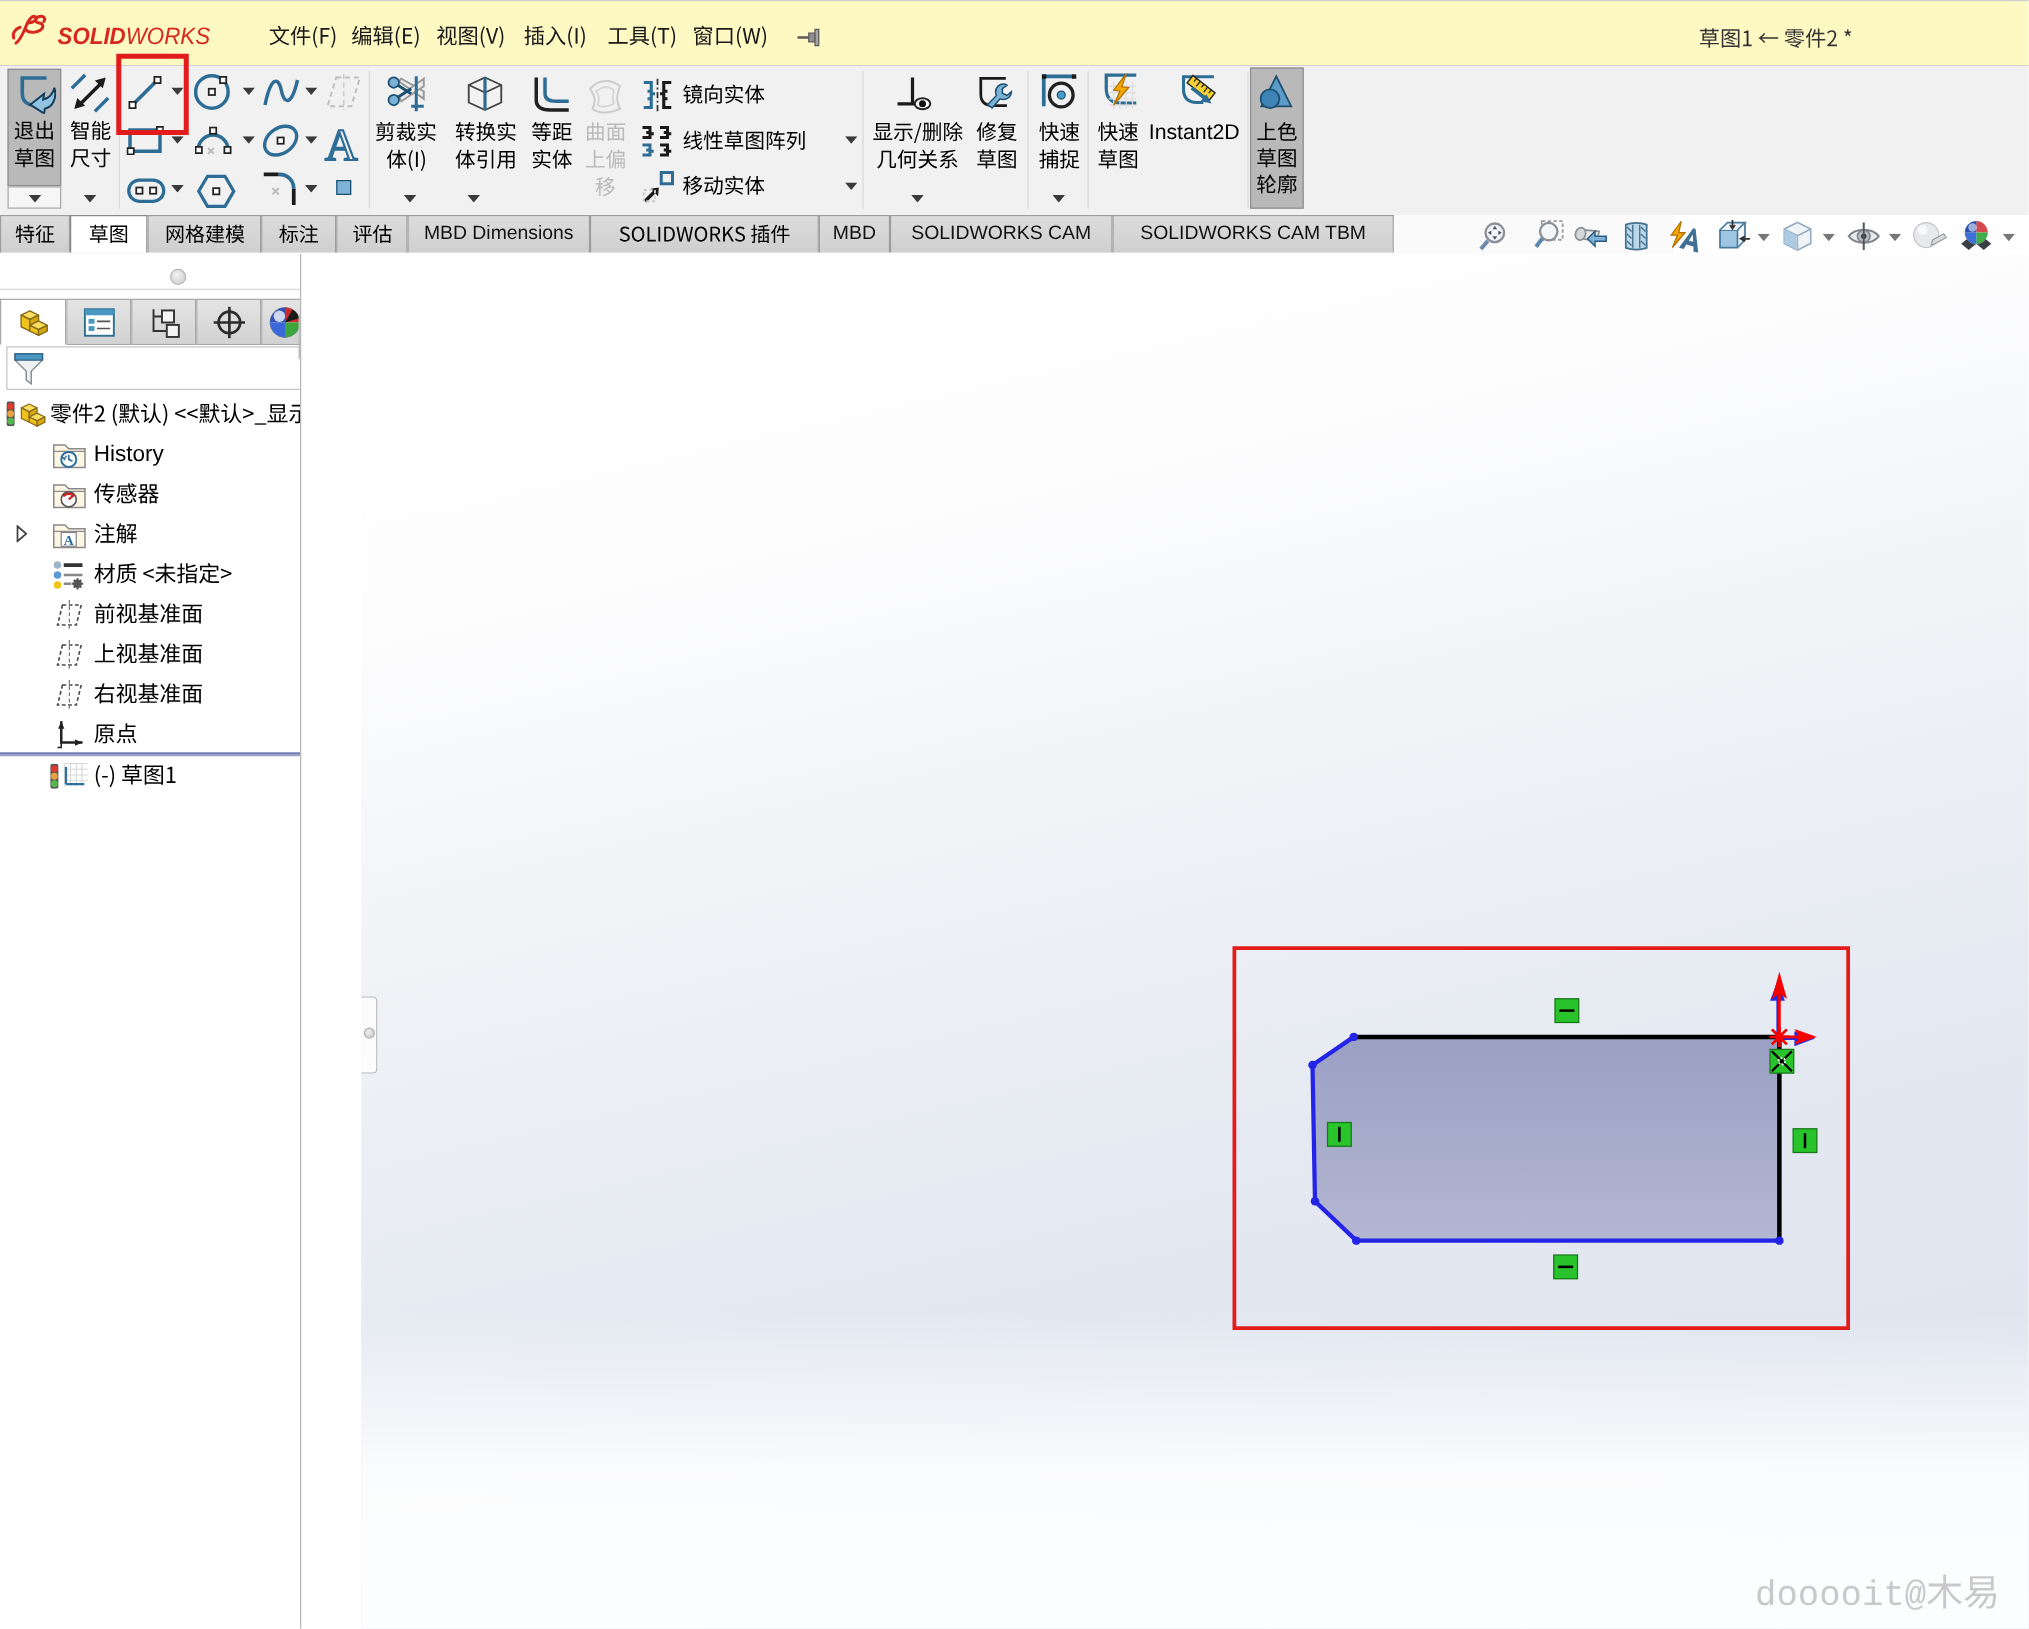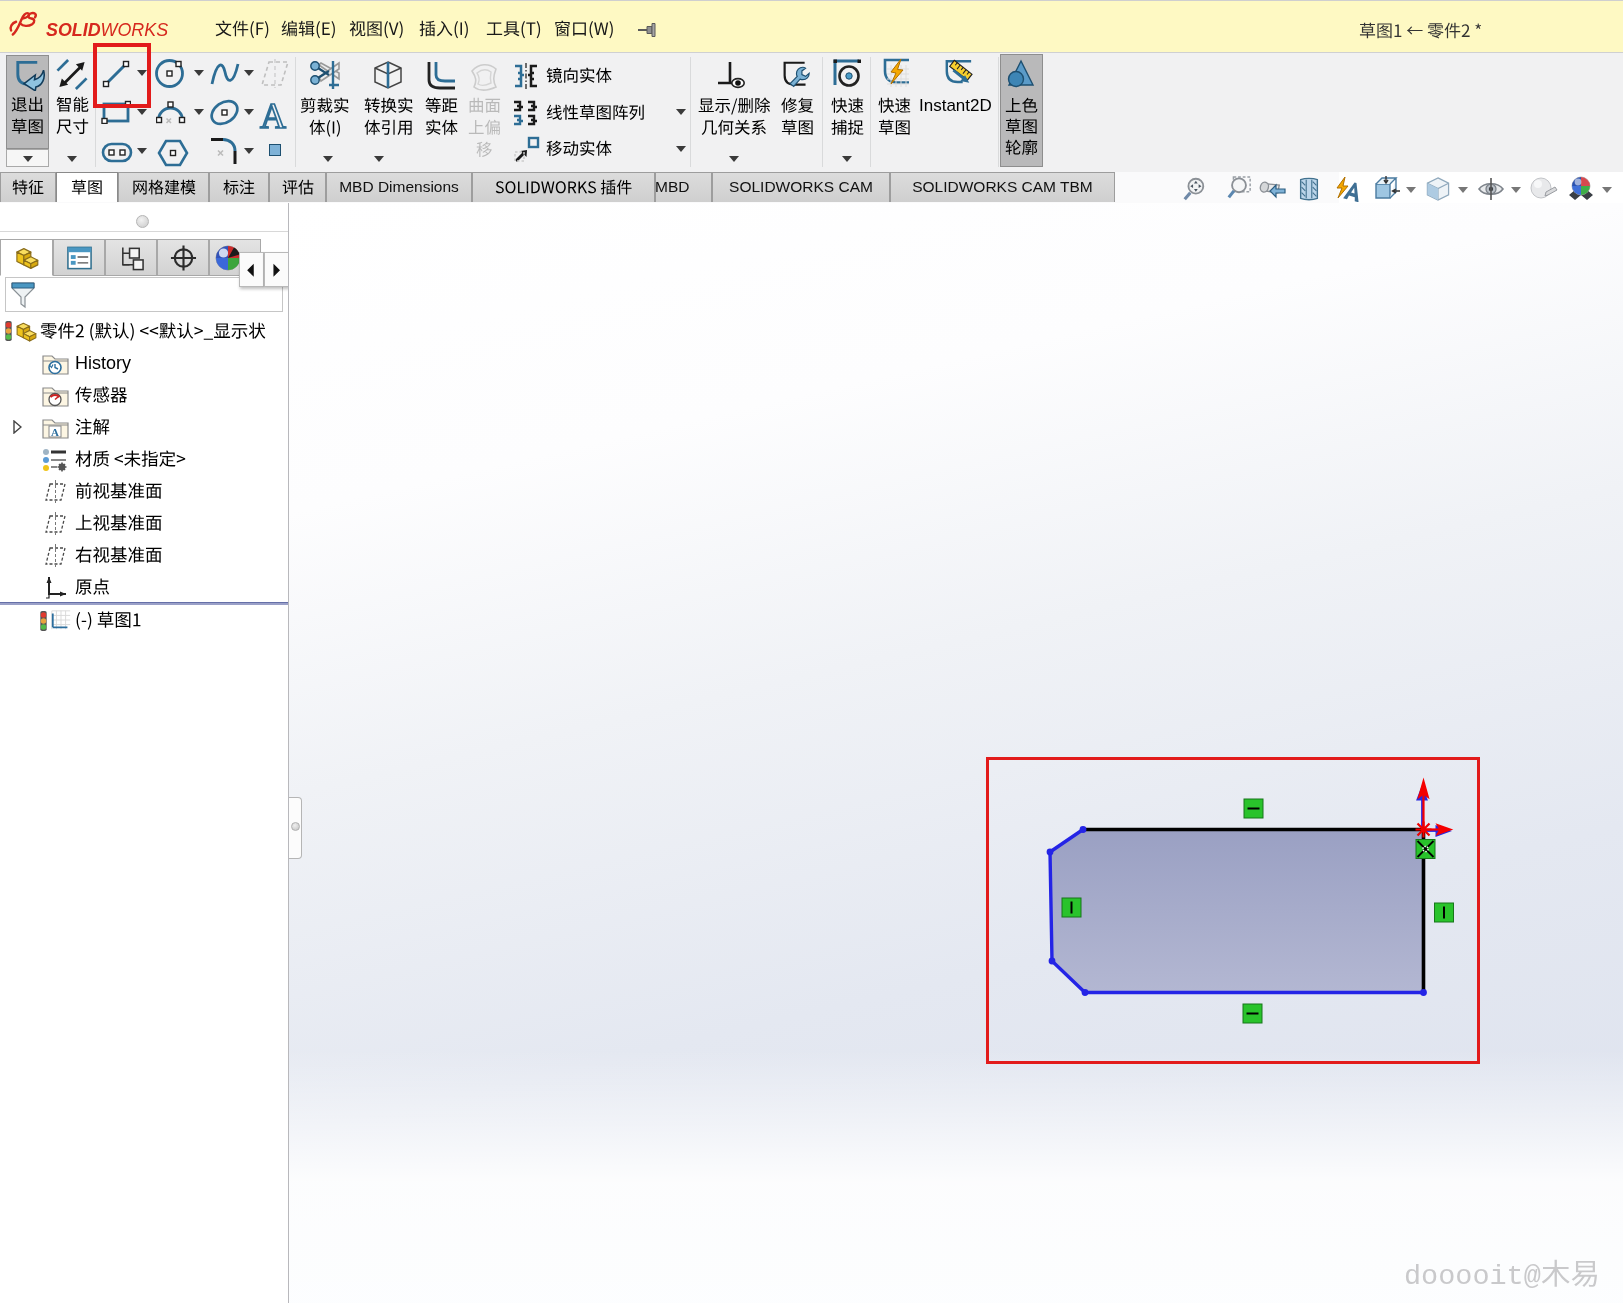--- a/index.html
+++ b/index.html
@@ -2,21 +2,21 @@
 <html><head><meta charset="utf-8"><style>
 *{margin:0;padding:0;box-sizing:border-box}
 body{width:1623px;height:1303px;position:relative;overflow:hidden;
  font-family:"Liberation Sans",sans-serif;background:#fff}
 .abs{position:absolute}
 .ct{display:block}
 #menubar{left:0;top:0;width:1623px;height:53px;background:#fef9c3;border-top:1px solid #cfcfcf;border-bottom:1px solid #cfd0d2}
 #toolbar{left:0;top:53px;width:1623px;height:119px;background:#f1f1f2}
 #tabrow{left:0;top:172px;width:1339px;height:31px;background:#fafafb}
 #main{left:0;top:203px;width:1623px;height:1100px}
-#panel{left:0;top:0;width:289px;height:1100px;background:#fff;border-right:1px solid #b8b8bc;overflow:hidden}
+#panel{left:0;top:0;width:241px;height:1100px;background:#fff;border-right:1px solid #b8b8bc;overflow:hidden}
 #viewport{left:289px;top:0;width:1334px;height:1100px;
 background:
  linear-gradient(180deg, rgba(255,255,255,0) 0%, rgba(255,255,255,0) 77%, rgba(255,255,255,.9) 89%, rgba(253,254,255,.98) 100%),
  linear-gradient(167deg, #ffffff 0%, #fdfdfe 22%, #f0f2f6 42%, #e4e8f1 66%, #dde2ee 94%)}
 .tb{position:absolute;top:0;height:30px;background:linear-gradient(180deg,#dcdcdc,#cfcfcf);border:1px solid #9d9d9d;border-bottom:none}
 .tba{background:#fff;border-color:#8a8a8a;z-index:2}
 .vsep{position:absolute;width:1px;background:#d9dadb}
 .gbtn{position:absolute;background:#b9b9ba;border:1px solid #8e8e8e}
 </style></head><body>
 
@@ -641,21 +641,21 @@
             <use href="#g86" x="4482.0"></use>
             <use href="#g87" x="5117.0"></use>
             <use href="#g82" x="5763.0"></use>
             <use href="#g11" x="6583.0"></use>
             <use href="#g1" x="7583.0"></use>
           </g>
         </svg>
       </div>
     </div>
     <div class="tb" style="left:655px;width:57px"></div>
-    <div class="abs" style="left:655px;top:0;width:57px;height:30px;line-height:30px;text-align:left;font-size:15.5px;color:#111;z-index:3">MBD</div>
+    <div class="abs" style="left:655px;top:0;width:57px;height:30px;line-height:30px;text-align:center;font-size:15.5px;color:#111;z-index:3">MBD</div>
     <div class="tb" style="left:712px;width:178px"></div>
     <div class="abs" style="left:712px;top:0;width:178px;height:30px;line-height:30px;text-align:center;font-size:15.5px;color:#111;z-index:3">SOLIDWORKS CAM</div>
     <div class="tb" style="left:890px;width:225px"></div>
     <div class="abs" style="left:890px;top:0;width:225px;height:30px;line-height:30px;text-align:center;font-size:15.5px;color:#111;z-index:3">SOLIDWORKS CAM TBM</div>
     <svg style="position:absolute;left:1180px;top:4px;z-index:3" width="28" height="26" viewBox="0 0 28 28">
 <circle cx="16" cy="11" r="8" fill="#f2f3f4" stroke="#8b9096" stroke-width="2"></circle>
 <path d="M10 18 L4 25" stroke="#6f89a8" stroke-width="3.4"></path>
 <g fill="#4a5560">
         <path d="M16 5 L14 8 L18 8 Z"></path>
         <path d="M16 17 L14 14 L18 14 Z"></path>

